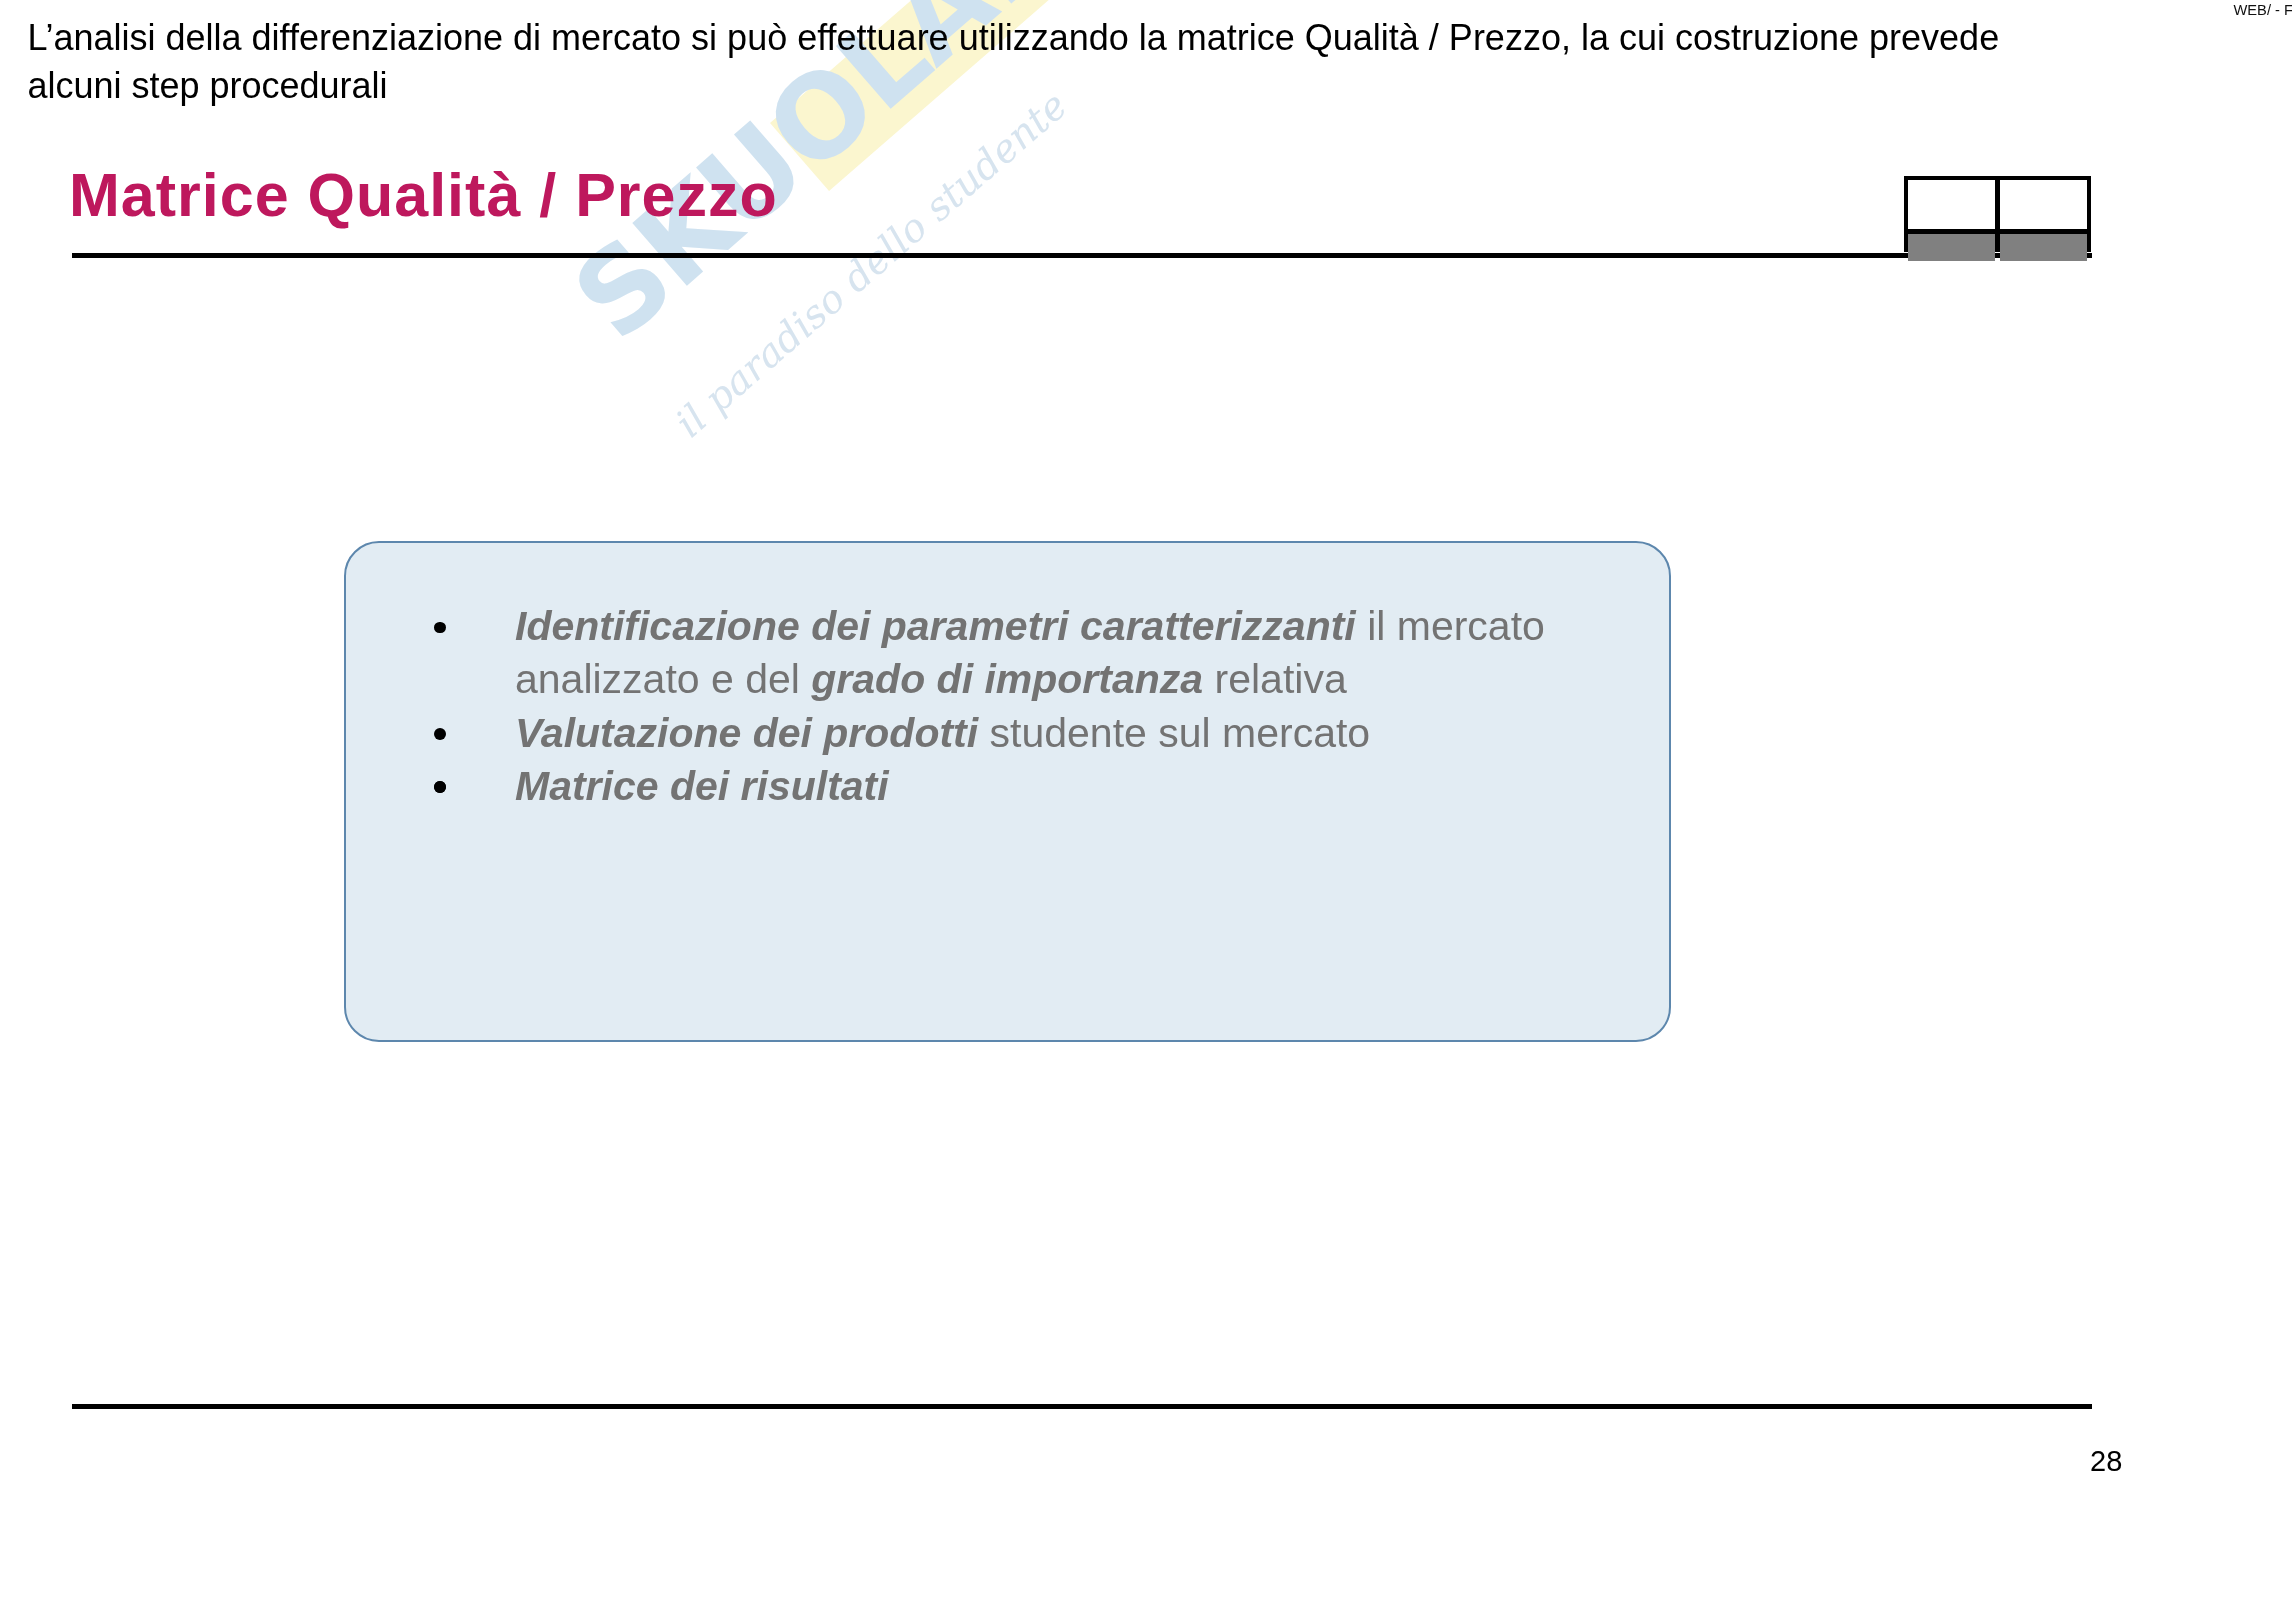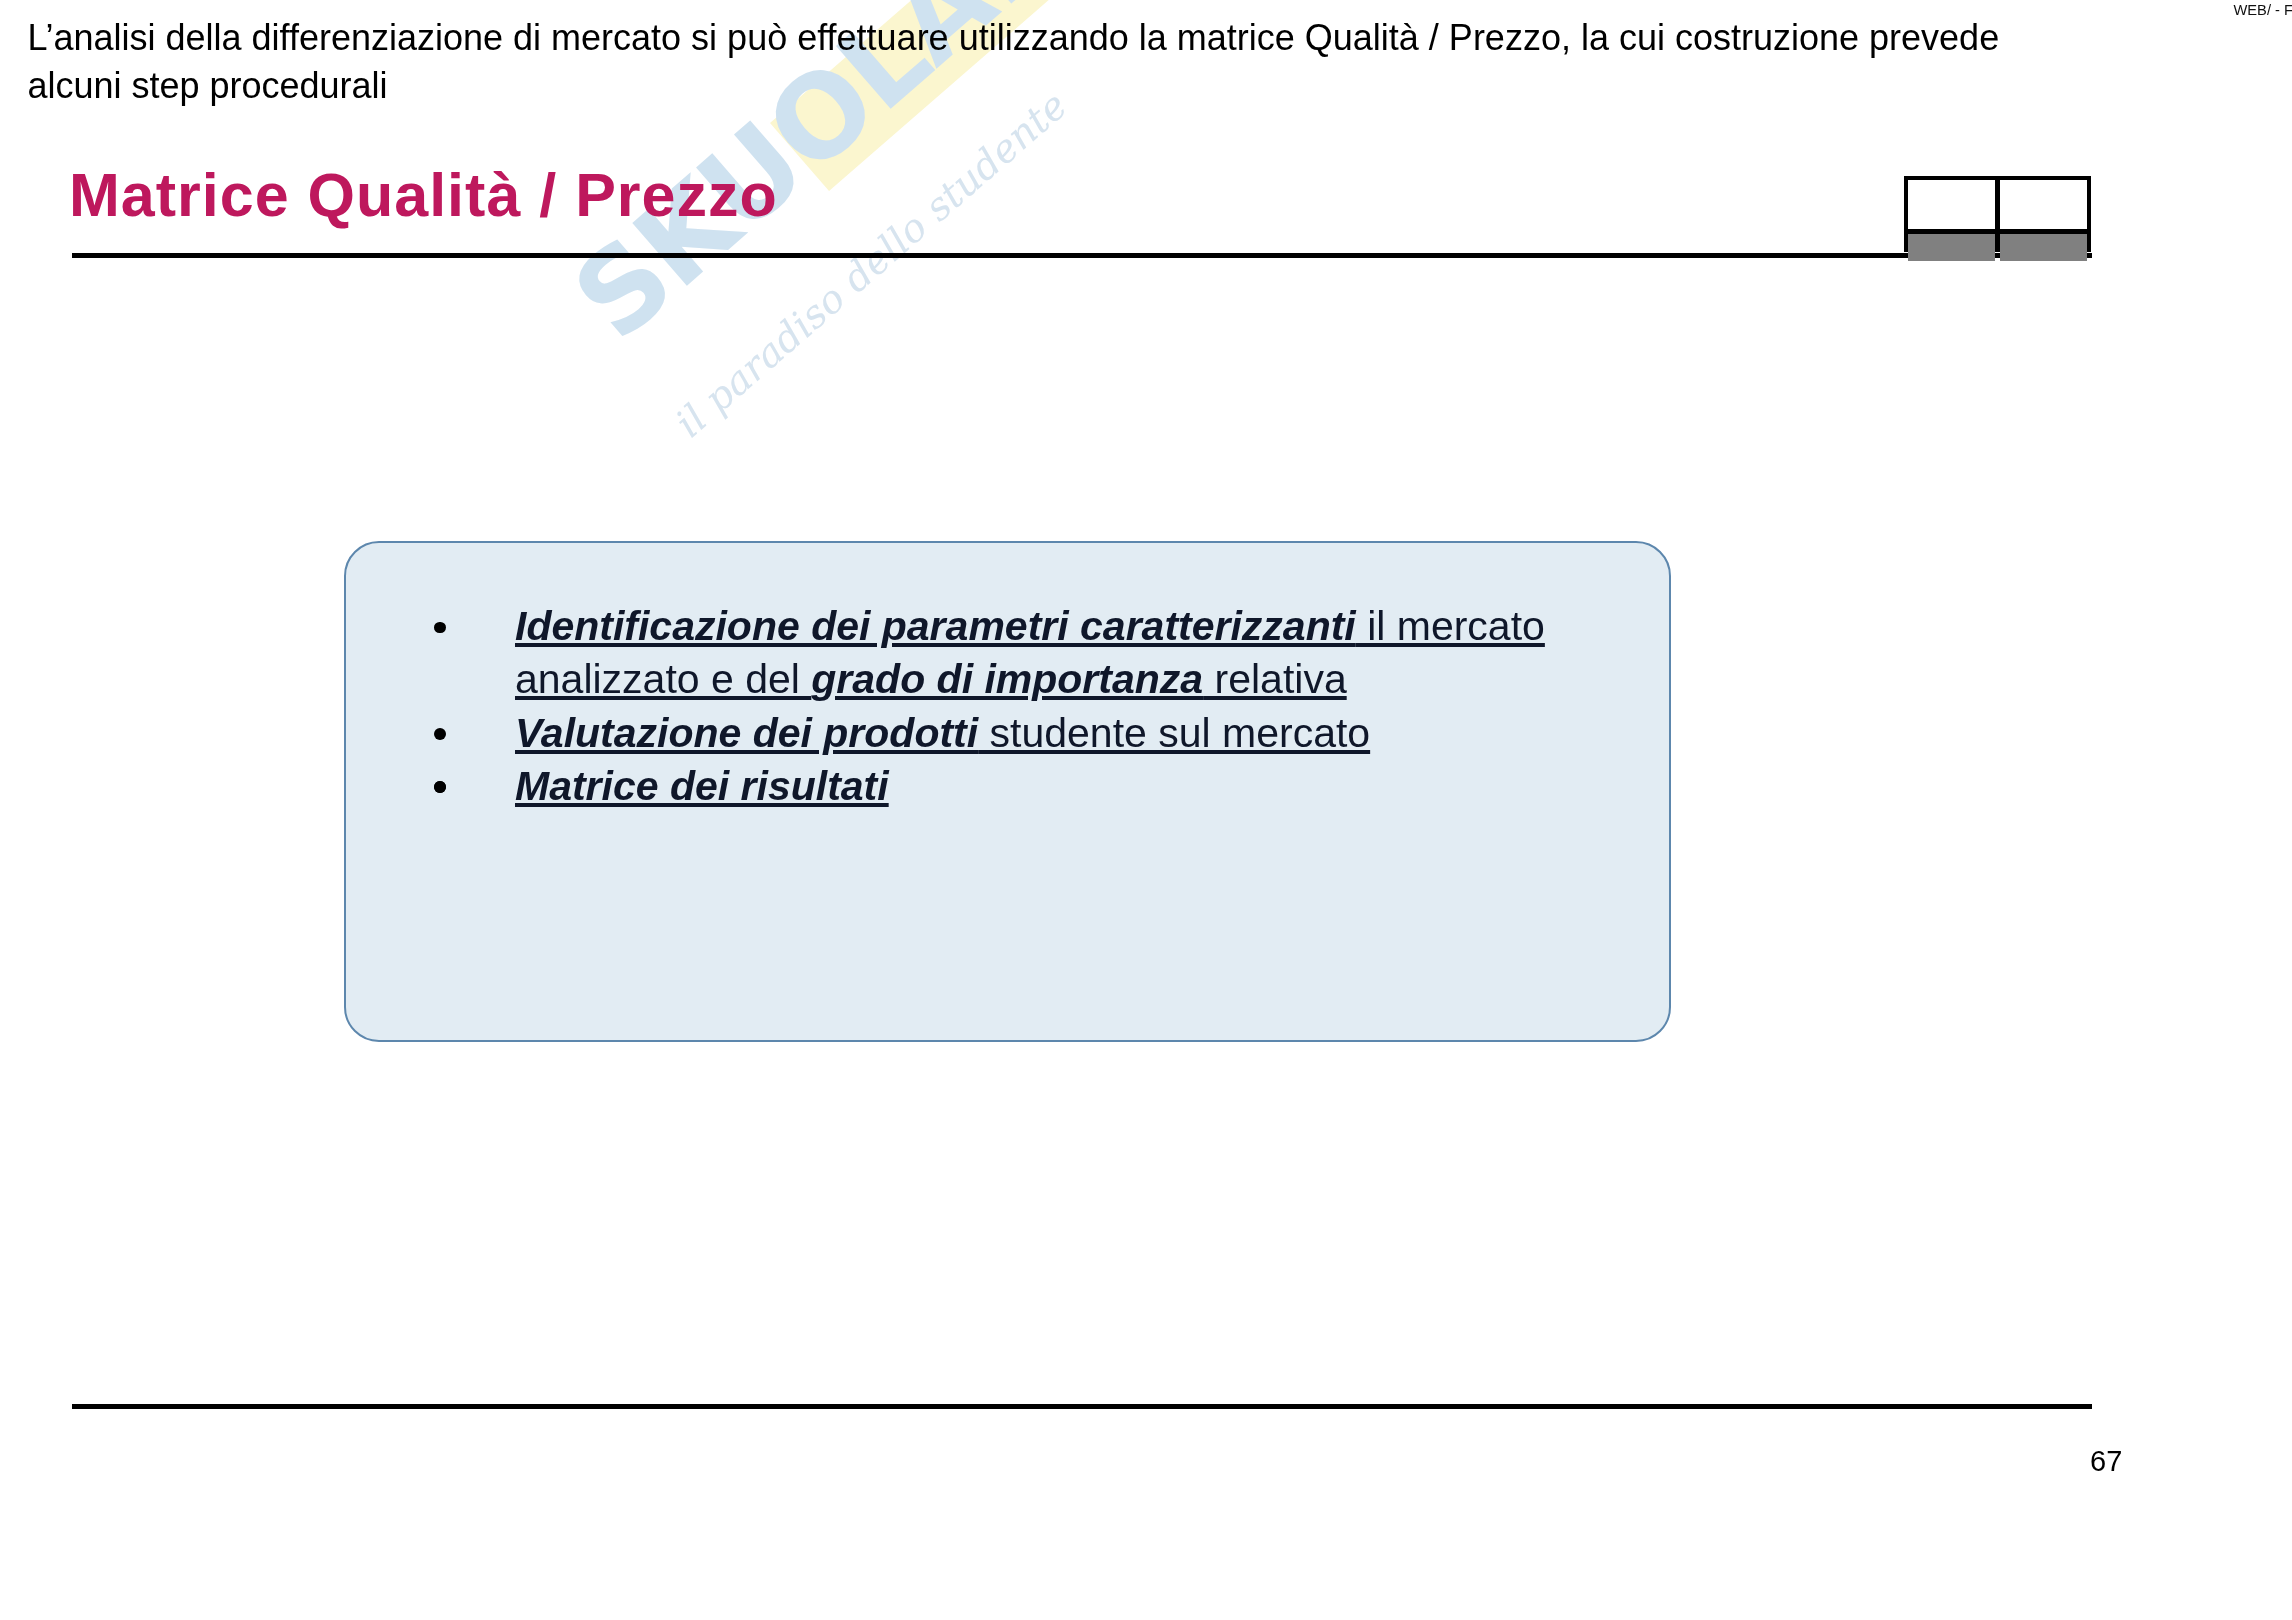--- a/index.html
+++ b/index.html
@@ -160,22 +160,21 @@
     margin: 0;
     padding: 0;
   }
   #bullet-list li {
     position: relative;
     padding-left: 93px;
     font-size: 41px;
     line-height: 1.30;
     font-family: "Liberation Sans", sans-serif;
     font-stretch: condensed;
-    color: #0f172a;
-    text-decoration: underline;
+    color: #737373;
   }
   #bullet-list li .dot {
     position: absolute;
     left: 11.8px;
     top: 21.6px;
     width: 11.8px;
     height: 11.8px;
     background: #000000;
     border-radius: 50%;
   }
@@ -229,16 +228,16 @@
   <div id="callout">
     <ul id="bullet-list">
         <li><span class="dot"></span><span class="bi">Identificazione dei parametri caratterizzanti</span><span> il mercato analizzato e del </span><span class="bi">grado di importanza</span><span> relativa</span></li>
         <li><span class="dot"></span><span class="bi">Valutazione dei prodotti</span><span> studente sul mercato</span></li>
         <li><span class="dot"></span></li>
         <li><span class="dot"></span><span class="bi">Matrice dei risultati</span></li>
       </ul>
   </div>
 
   <div id="footer-rule"></div>
-  <div id="page-number">67</div>
+  <div id="page-number">28</div>
 
 </div>
 
 
 </body></html>

